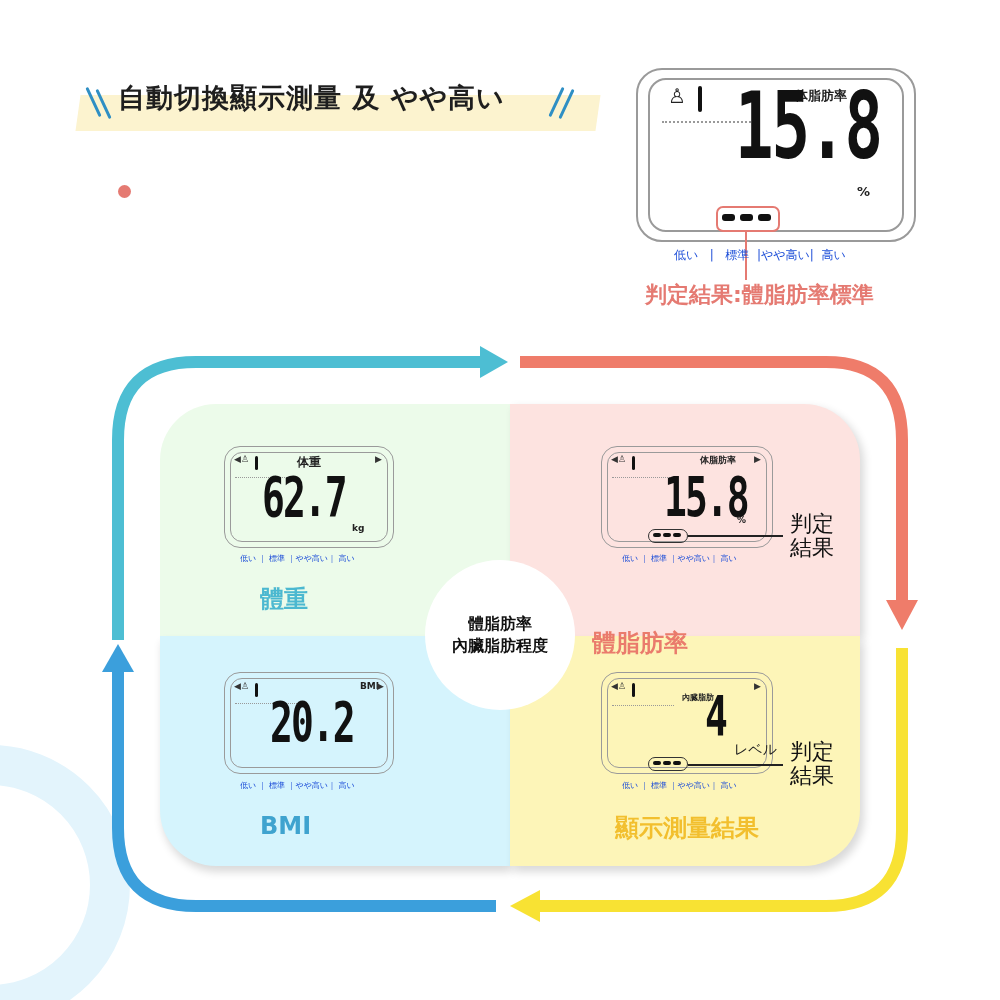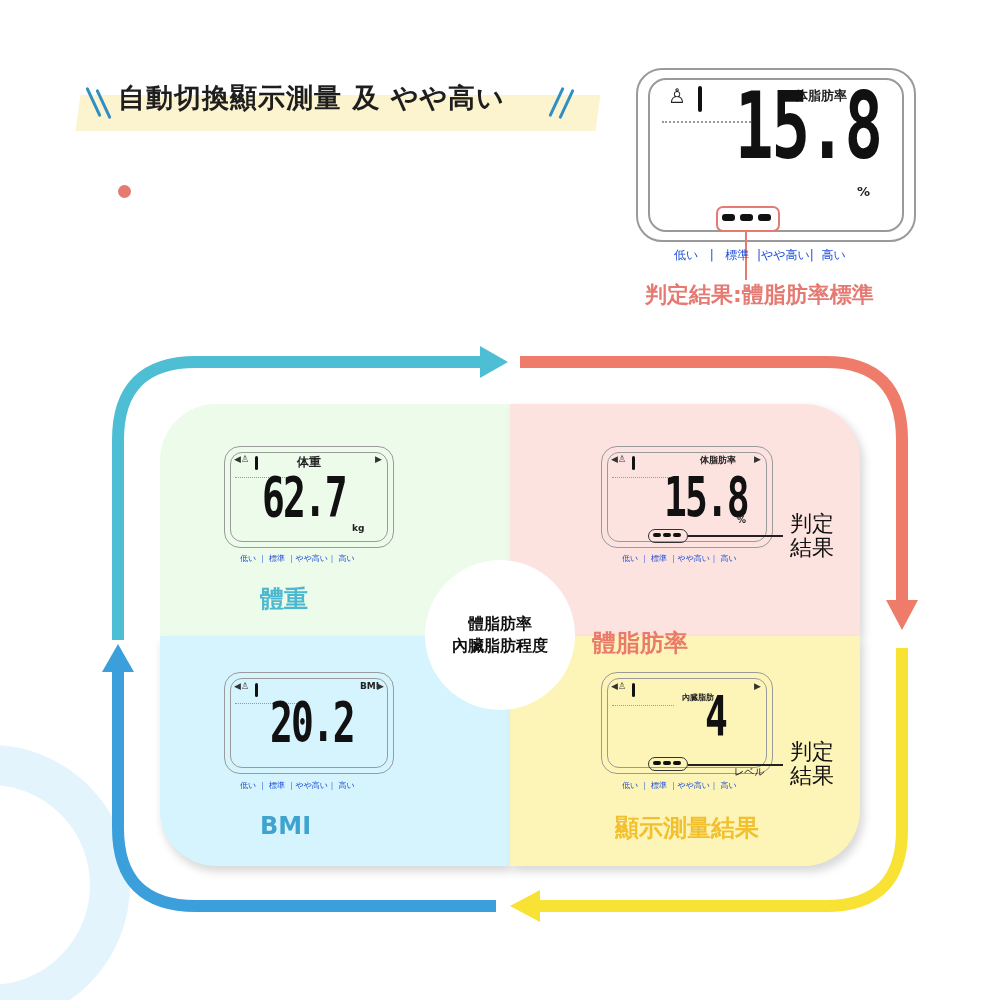--- a/index.html
+++ b/index.html
@@ -145,21 +145,21 @@
 
 <div>
   <div class="lcd-outer" style="left:601px;top:672px;width:170px;height:100px;border-radius:16px;border-width:1.5px;"></div>
   <div class="lcd-inner" style="left:607px;top:678px;width:158px;height:88px;border-radius:12px;border-width:1.5px;"></div>
   <div class="arrow-small" style="left:611px;top:681px;">◀♙</div>
   <div class="seg" style="left:632px;top:683px;width:2.5px;height:14px;"></div>
   <div class="lcd-label" style="left:682px;top:692px;font-size:8px;">內臓脂肪</div>
   <div class="arrow-small" style="left:754px;top:681px;">▶</div>
   <div class="dotted" style="left:612px;top:705px;width:62px;border-top-width:1px;"></div>
   <div class="lcd-digits" style="left:705px;top:706px;font-size:38px;line-height:38px;">4</div>
-  <div class="lcd-unit" style="left:734px;top:765px;font-size:10px;font-weight:normal;">レベル</div>
+  <div class="lcd-unit" style="left:734px;top:741px;font-size:14px;font-weight:normal;">レベル</div>
   <div class="mini-box" style="left:648px;top:757px;width:38px;height:12px;"></div>
   <div class="seg" style="left:653px;top:761px;width:8px;height:4px;"></div>
   <div class="seg" style="left:663px;top:761px;width:8px;height:4px;"></div>
   <div class="seg" style="left:673px;top:761px;width:8px;height:4px;"></div>
   <div class="judge-line" style="left:688px;top:764px;width:95px;"></div>
   <div class="scale" style="left:622px;top:780px;font-size:8px;">低い ｜ 標準 ｜やや高い｜ 高い</div>
 </div>
 <div class="judge" style="left:790px;top:740px;">
     <div>判定</div>
     <div>結果</div>

